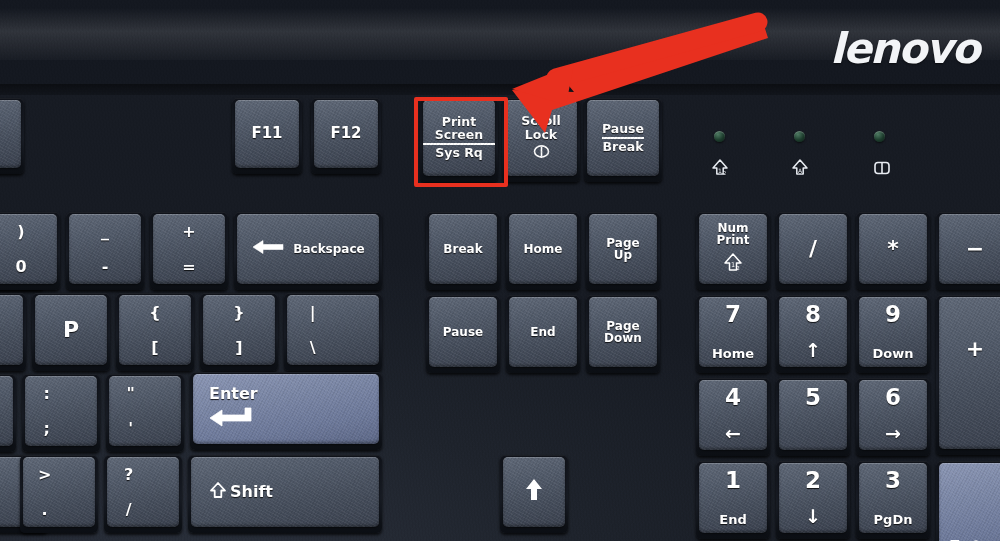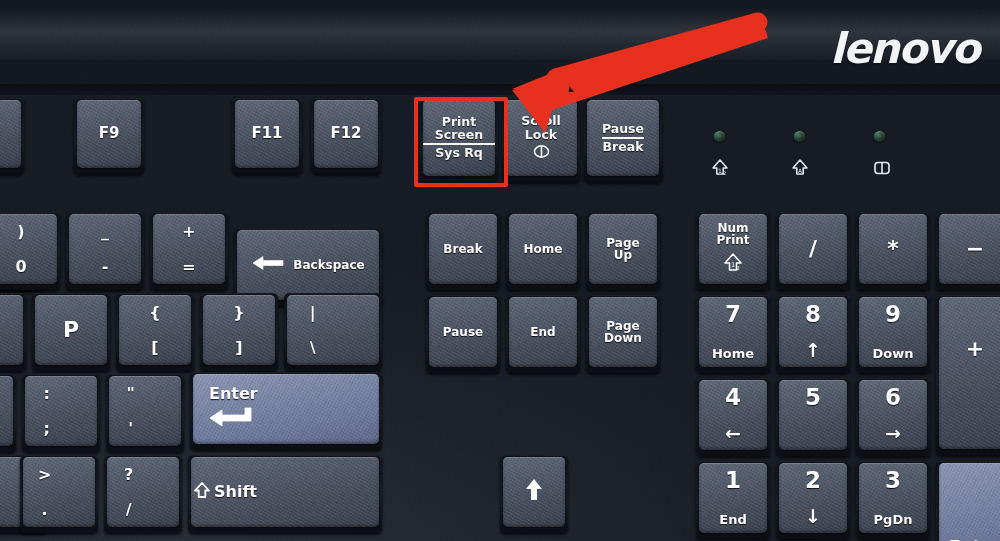--- a/index.html
+++ b/index.html
@@ -236,25 +236,20 @@
   <div class="deck"></div>
 
   <div class="texture"></div>
 
   <div class="brand">lenovo</div>
 
   <div class="key" style="left:-46px; top:98px; width:70px; height:76px;">
     <div class="cap"></div>
   </div>
 
-  <div class="key" style="left:74px; top:98px; width:70px; height:76px;">
-    <div class="cap">
-      <span class="legend">F9</span>
-    </div>
-  </div>
   <div class="key" style="left:232px; top:98px; width:70px; height:76px;">
     <div class="cap">
       <span class="legend">F11</span>
     </div>
   </div>
   <div class="key" style="left:311px; top:98px; width:70px; height:76px;">
     <div class="cap">
       <span class="legend">F12</span>
     </div>
   </div>
@@ -329,21 +324,21 @@
     </div>
   </div>
 
   <div class="key" style="left:150px; top:212px; width:78px; height:78px;">
     <div class="cap dual">
       <span class="l-top">+</span>
       <span class="l-bot">=</span>
     </div>
   </div>
 
-  <div class="key" style="left:234px; top:228px; width:148px; height:78px;">
+  <div class="key" style="left:234px; top:212px; width:148px; height:78px;">
     <div class="cap">
       <span style="display:flex; align-items:center; gap:8px; z-index:2;">
         <span>
           <svg width="34" height="16" viewBox="0 0 34 16" aria-hidden="true">
             <path d="M2 8 L12 1.5 L12 5.5 L32 5.5 L32 10.5 L12 10.5 L12 14.5 Z" fill="#fff" stroke="#fff" stroke-width="0.6" stroke-linejoin="round"></path>
           </svg>
         </span>
         <span class="legend small">Backspace</span>
       </span>
     </div>
@@ -421,21 +416,21 @@
   </div>
 
   <div class="key" style="left:104px; top:455px; width:78px; height:78px;">
     <div class="cap dual">
       <span class="l-top" style="left:30%;">?</span>
       <span class="l-bot" style="left:30%;">/</span>
     </div>
   </div>
 
   <div class="key" style="left:188px; top:455px; width:194px; height:78px;">
-    <div class="cap left-label" style="padding-left:2px;">
+    <div class="cap left-label" style="padding-left:18px;">
       <span style="display:flex; align-items:center; gap:3px; z-index:2;">
         <span>
           <svg width="18" height="19" viewBox="0 0 18 19" aria-hidden="true">
             <path d="M9 2 L16 9.5 L12.3 9.5 L12.3 16 L5.7 16 L5.7 9.5 L2 9.5 Z" fill="none" stroke="#fff" stroke-width="1.8" stroke-linejoin="round"></path>
           </svg>
         </span>
         <span class="legend small" style="font-size:16px;">Shift</span>
       </span>
     </div>
   </div>

